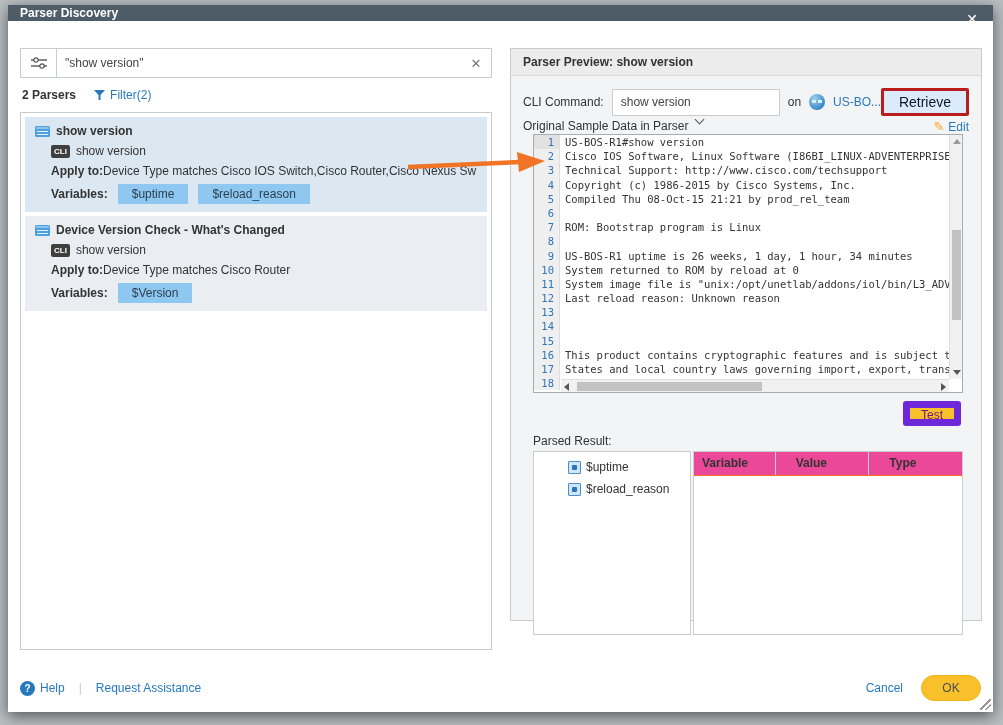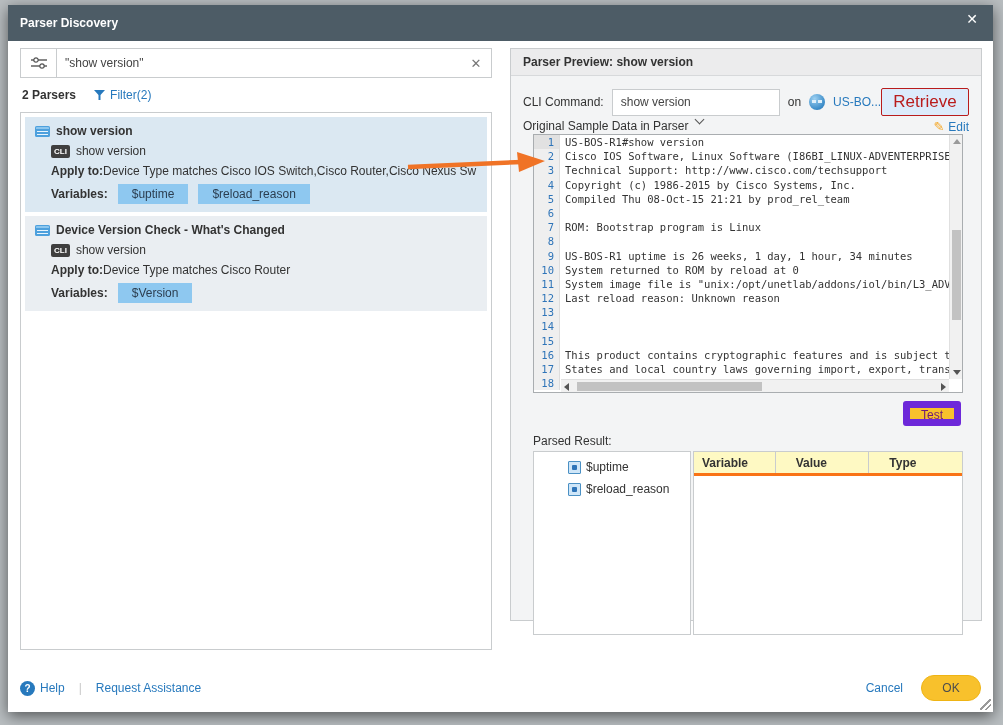--- a/index.html
+++ b/index.html
@@ -2,21 +2,21 @@
 <html><head>
 <meta charset="utf-8">
 <style>
   * { margin:0; padding:0; box-sizing:border-box; }
   html,body { width:1003px; height:725px; overflow:hidden;
     font-family:"Liberation Sans","DejaVu Sans",sans-serif; font-size:12px; color:#333;
     background:#b9bec1; }
   .dialog { position:absolute; left:8px; top:5px; width:985px; height:707px;
     background:#fff; box-shadow:0 4px 14px rgba(0,0,0,.55); }
   
-  .titlebar { position:absolute; left:0; top:0; right:0; height:36px; background:#4d5c66;
+  .titlebar { position:absolute; left:0; top:0; right:0; height:16px; background:#4d5c66;
     color:#fff; display:flex; align-items:center; padding:0 12px; }
   .titlebar .t { font-weight:bold; font-size:12px; }
   .close-x { position:absolute; right:12px; top:5px; width:18px; height:18px; color:#fff;
     font-size:14px; text-align:center; line-height:18px; cursor:pointer; }
   
   .searchbox { position:absolute; left:12px; top:43px; width:472px; height:30px;
     border:1px solid #c9ccce; background:#fff; display:flex; align-items:stretch; }
   .search-iconcell { width:36px; border-right:1px solid #c9ccce; display:flex;
     align-items:center; justify-content:center; }
   .searchbox input { flex:1; border:none; outline:none; padding:0 8px; font-size:12px;
@@ -54,21 +54,21 @@
     display:flex; align-items:center; padding:0 12px; font-weight:bold; color:#333; }
   .cli-row { position:absolute; left:12px; right:12px; top:38px; height:30px;
     display:flex; align-items:center; gap:8px; }
   .cli-row input { width:168px; height:27px; border:1px solid #c9ccce; padding:0 8px;
     font-size:12px; color:#444; font-family:inherit; background:#fff; outline:none; }
   .device-icon { width:16px; height:16px; border-radius:50%; flex:0 0 auto;
     background:radial-gradient(circle at 35% 30%, #9ed1f2, #3a8bc8 70%, #2a6da3); position:relative; }
   .device-icon:after { content:""; position:absolute; left:3px; top:6px; width:10px; height:3px;
     background:linear-gradient(90deg,#dff0fb 0 4px,transparent 4px 6px,#dff0fb 6px 10px); }
   .retrieve-btn { position:absolute; right:0; top:1px; width:88px; height:28px;
-    background:#dcebfb; border:1px solid #b91c1c; color:#b91c1c; font-size:17px;
+    background:#dcebfb; border:3px solid #b91c1c; color:#0f172a; font-size:14px;
     border-radius:2px; cursor:pointer; font-family:inherit; }
   .sample-row { position:absolute; left:12px; right:12px; top:70px; height:18px;
     display:flex; align-items:flex-start; }
   .chev { width:7px; height:7px; border-left:1px solid #555; border-bottom:1px solid #555;
     transform:rotate(-45deg); margin-left:8px; margin-top:-3px; }
   .edit-link { margin-left:auto; display:flex; align-items:center; gap:4px; }
   .pencil { color:#f5a623; font-size:13px; }
   
   .code-box { position:absolute; left:22px; top:85px; width:430px; height:259px;
     background:#fff; border:1px solid #a9adb0; overflow:hidden;
@@ -105,21 +105,21 @@
   .tree-row.sel { background:#a9d4f1; }
   .tree-row.child { padding-left:34px; }
   .expander { width:0; height:0; border-bottom:7px solid #333; border-left:7px solid transparent;
     margin-right:5px; flex:0 0 auto; }
   .var-icon { width:13px; height:13px; flex:0 0 auto; margin-right:5px; border:1px solid #4a90c4;
     background:#cfe6f8; position:relative; border-radius:1px; }
   .var-icon:after { content:""; position:absolute; left:3px; top:3px; width:5px; height:5px;
     background:#2e74b8; border-radius:1px; }
   .result-table { position:absolute; left:182px; top:402px; width:270px; height:184px;
     background:#fff; border:1px solid #c9ccce; }
-  .rt-head { display:flex; height:24px; background:#fef9c3; border-bottom:3px solid #f97316;gap:12px; }
+  .rt-head { display:flex; height:24px; background:#ec4899; border-bottom:1px solid #f97316;gap:12px; }
   .rt-head .th { flex:1; border-right:1px solid #c9ccce; padding:4px 8px; font-weight:bold;
     color:#333; }
   .rt-head .th:last-child { border-right:none; }
   
   .footer { position:absolute; left:12px; right:12px; bottom:10px; height:28px;
     display:flex; align-items:center; }
   .help-icon { width:15px; height:15px; border-radius:50%; background:#2779bd; color:#fff;
     font-size:10px; font-weight:bold; text-align:center; line-height:15px; margin-right:5px; }
   .foot-div { color:#c9c9c9; margin:0 14px; }
   .ok-btn { width:60px; height:26px; background:#f8c12c; border:1px solid #efb414;

